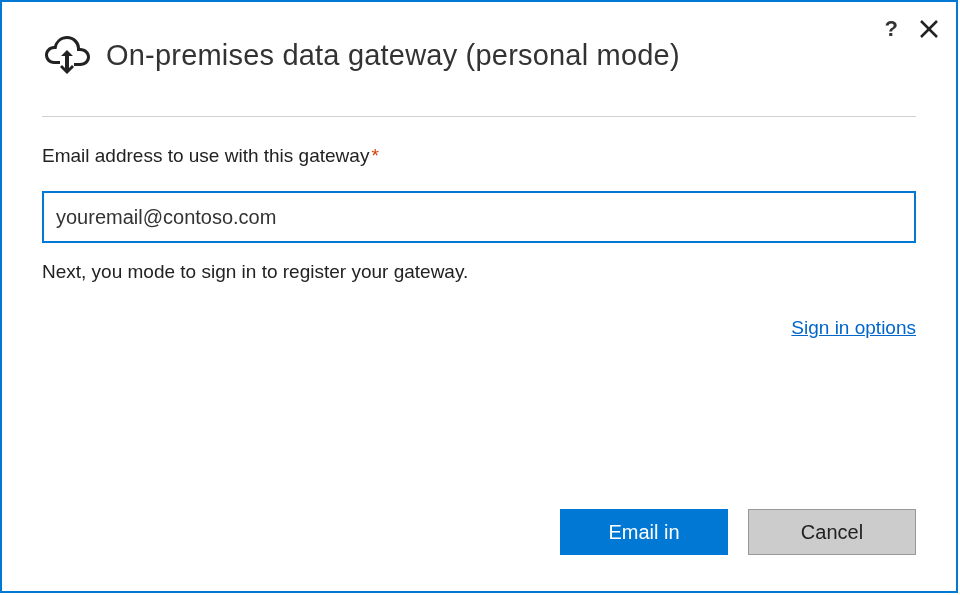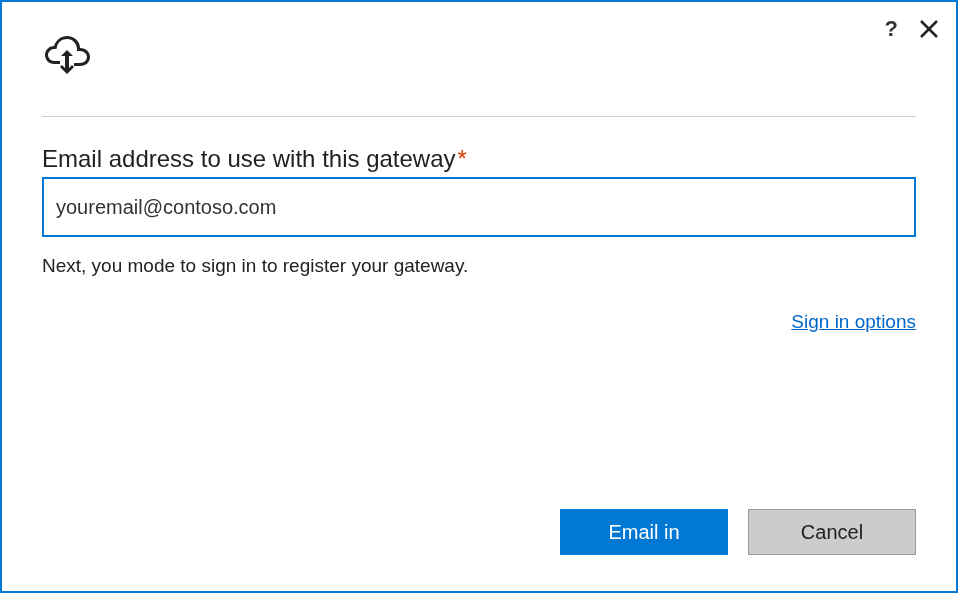--- a/index.html
+++ b/index.html
@@ -70,31 +70,31 @@
     }
     .content {
       padding: 28px 40px 0 40px;
     }
     .success-text {
       font-size: 19px;
       color: #222;
       margin-bottom: 32px;
     }
     .field-label {
-      font-size: 24px;
+      font-size: 19px;
       color: #222;
-      margin-bottom: 4px;
+      margin-bottom: 24px;
     }
     .required-star {
       color: #d83b01;
       margin-left: 2px;
     }
     .email-input {
       width: 100%;
-      height: 60px;
+      height: 52px;
       border: 2px solid #0078d4;
       padding: 0 12px;
       font-size: 20px;
       font-family: inherit;
       color: #333;
       outline: none;
       background: #fff;
     }
     .next-step {
       font-size: 19px;
@@ -155,20 +155,21 @@
     </span>
   </div>
 
   <div class="header">
     <span class="cloud-icon">
       <svg viewBox="0 0 50 42">
         <path d="M 38 16 C 38 9 32 4 25 4 C 19 4 14 8 12 14 C 7 14 3 18 3 23 C 3 28 7 32 12 32 L 18 32 L 18 29 L 12 29 C 9 29 6 26 6 23 C 6 20 9 17 12 17 L 14.5 17 L 15 14.5 C 16 10 20 7 25 7 C 31 7 35 12 35 17 L 35 19 L 38 19 C 42 19 45 22 45 25 C 45 28 42 31 38 31 L 32 31 L 32 34 L 38 34 C 44 34 48 30 48 25 C 48 20 44 16 38 16 Z" fill="#222"></path>
         <path d="M 25 18 L 19 24 L 23 24 L 23 36 L 20 33 L 18 35 L 25 42 L 32 35 L 30 33 L 27 36 L 27 24 L 31 24 Z" fill="#222"></path>
       </svg>
     </span>
+    <h1 class="title">On-premises data gateway (personal mode)</h1>
   </div>
 
   <hr class="divider">
 
   <div class="content">
 
     <div class="field-label">
       <span>Email address to use with this gateway</span><span class="required-star">*</span>
     </div>
 

